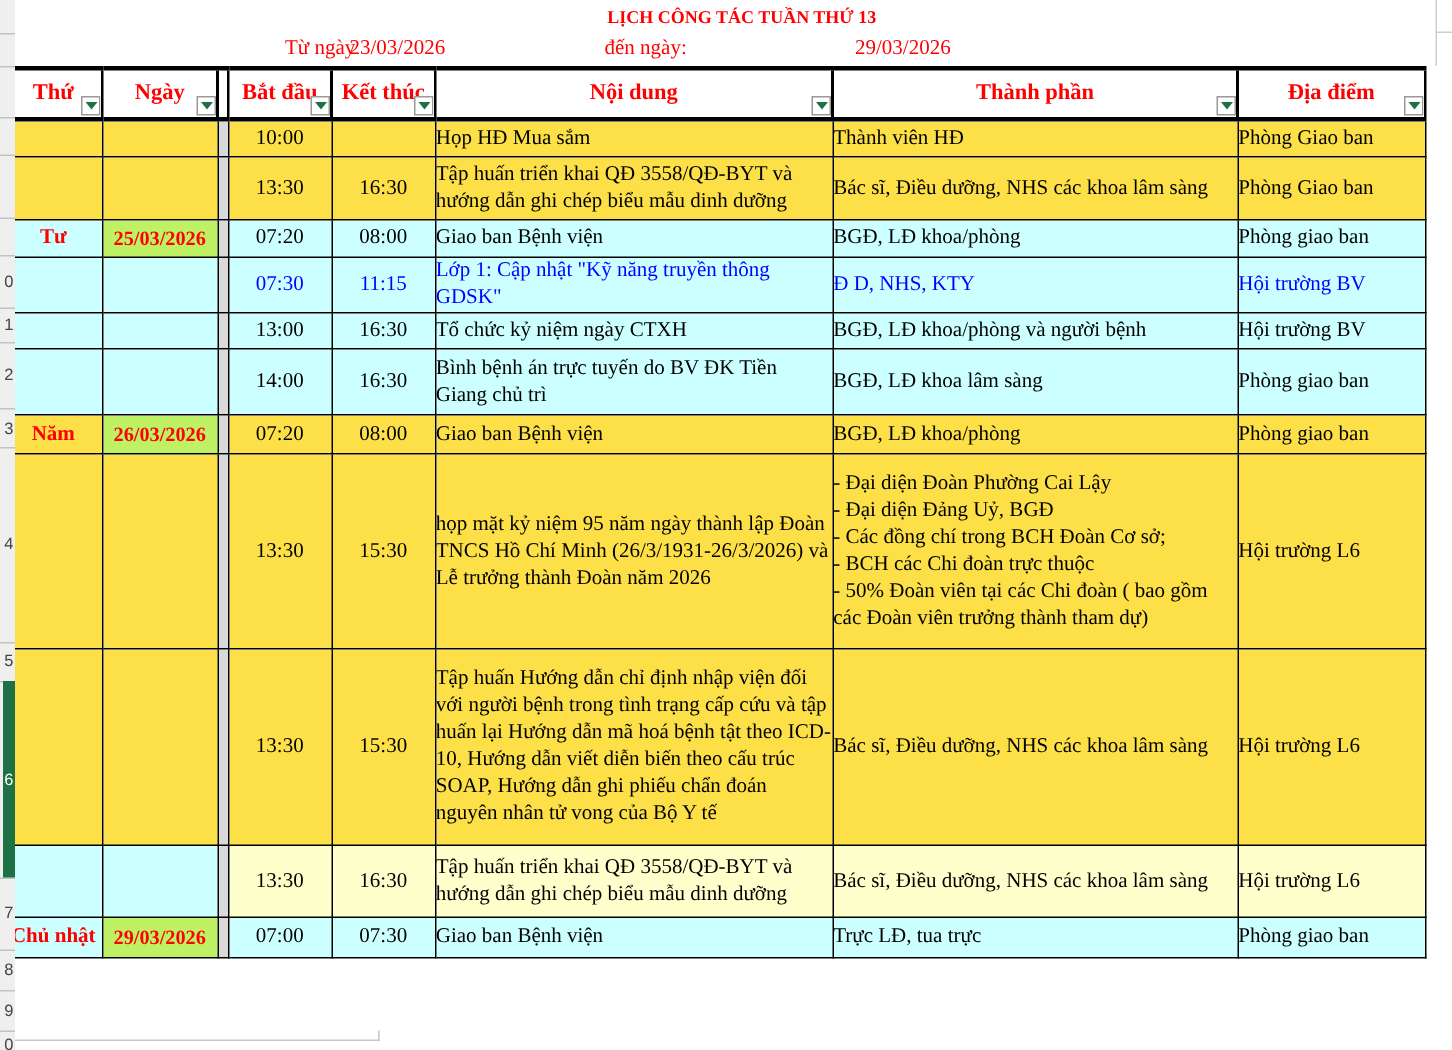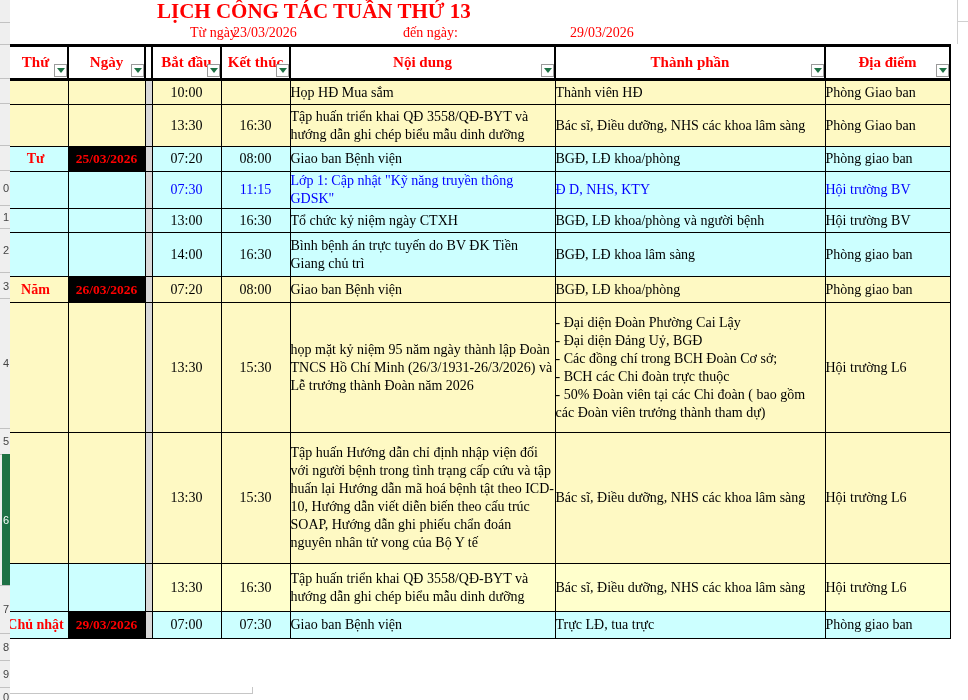--- a/index.html
+++ b/index.html
@@ -18,21 +18,21 @@
     overflow:hidden;z-index:2;
   }
   .selbar{position:absolute;left:2px;width:8px;background:#1e7145;z-index:3;}
   .rownum.onsel{color:#fff;z-index:4;}
   
   .faint-h{position:absolute;height:1px;background:#d0d0d0;}
   .faint-v{position:absolute;width:1px;background:#d0d0d0;}
   
   .title-cell{
     position:absolute;left:157px;top:0;width:675px;height:22px;line-height:22px;
-    text-align:left;color:#ff0000;font-weight:bold;font-size:21px;
+    text-align:center;color:#ff0000;font-weight:bold;font-size:12px;
   }
   .sub{position:absolute;top:22px;height:22px;line-height:22px;color:#ff0000;font-size:14px;}
   
   table.grid{
     position:absolute;left:2px;top:44px;width:947px;
     border-collapse:collapse;table-layout:fixed;background:#fff;
   }
   table.grid td,table.grid th{border:1.5px solid #000;overflow:hidden;padding:0;}
   table.grid th{
     border-top:3px solid #000;border-bottom:3px solid #000;
@@ -42,25 +42,25 @@
   }
   th.al{text-align:left;padding-left:4px;}
   th.gap-h{background:#000;}
   td.gap{background:#d9d9d9;}
   td{vertical-align:middle;font-size:14px;line-height:18px;}
   td.c-day{ text-align:center;color:#ff0000;font-weight:bold;font-size:14px;}
   td.c-date{text-align:center;color:#ff0000;font-weight:bold;font-size:13.5px;}
   td.t{text-align:center;}
   td.txt{text-align:left;padding:1px 3px 1px 4px;}
   td.pre{white-space:pre-line;}
-  .r-y td{background:#fef9c3;}
+  .r-y td{background:#fde047;}
   .r-c td{background:#ccffff;}
   .r-split td{background:#ffffcc;}
   .r-split td.c-day,.r-split td.c-date{background:#ccffff;}
-  tr td.datefill{background:#000000;margin-left:26px;}
+  tr td.datefill{background:#bef264;margin-left:26px;}
   .r-y td.gap,.r-c td.gap,.r-split td.gap{background:#d9d9d9;}
   .r-blue td{color:#0000ff;}
   .r-blue td.c-day,.r-blue td.c-date{color:#ff0000;}
   
   .fbtn{
     position:absolute;right:0;bottom:1px;width:13px;height:13px;
     background:#fff;border:1px solid #9a9a9a;box-sizing:border-box;cursor:pointer;
   }
   .fbtn .tri{
     display:block;width:0;height:0;margin:3px auto 0;

